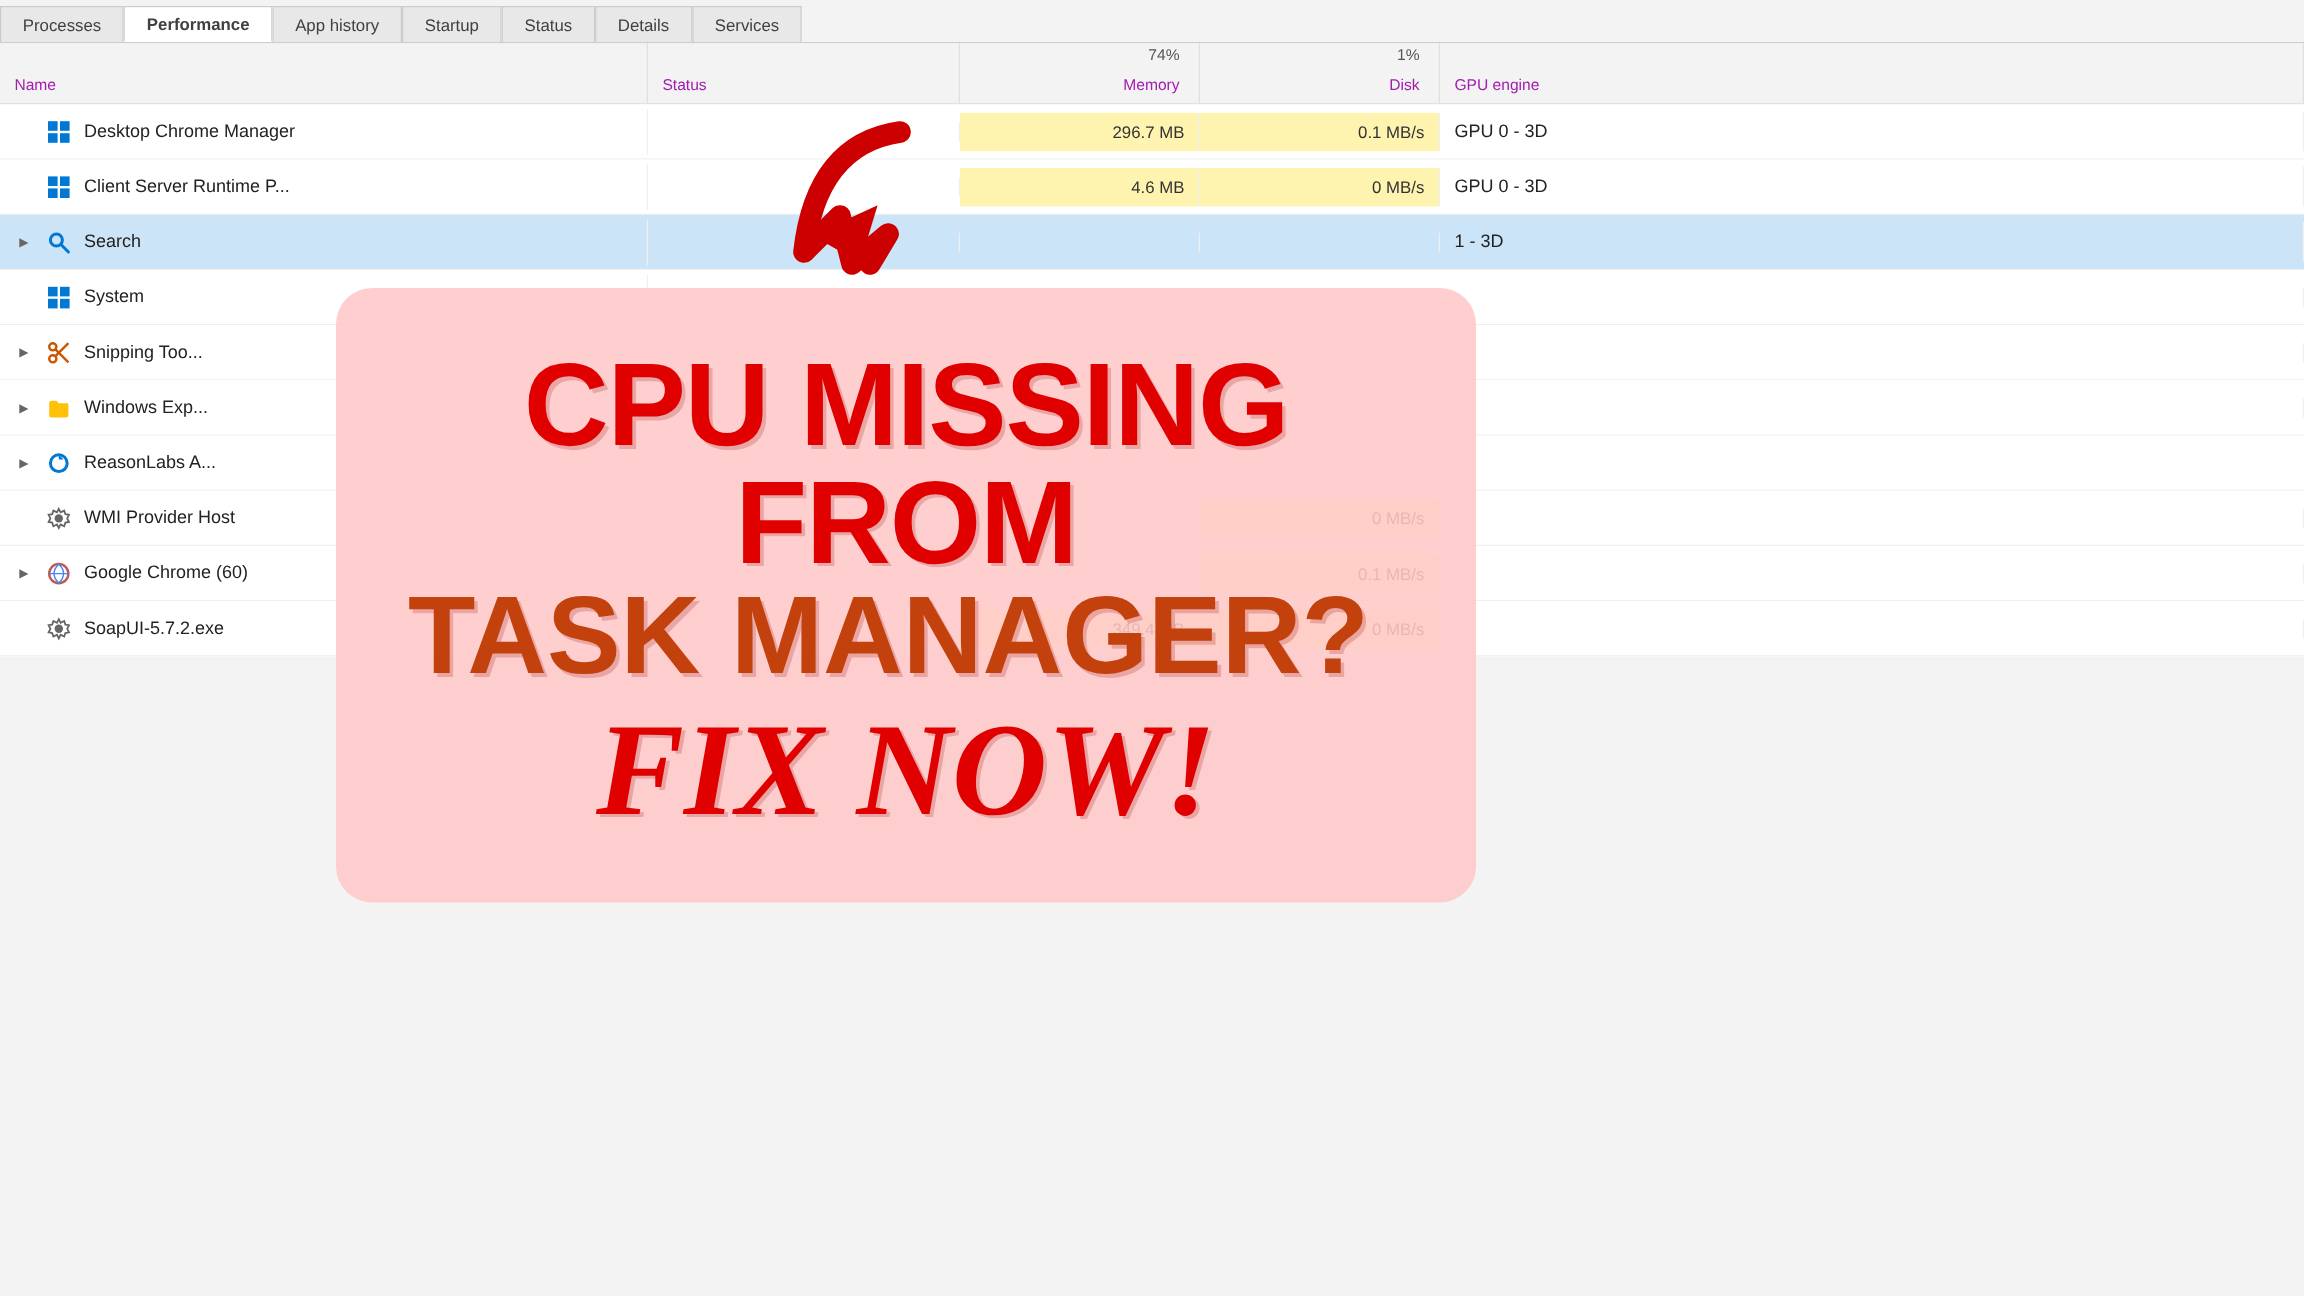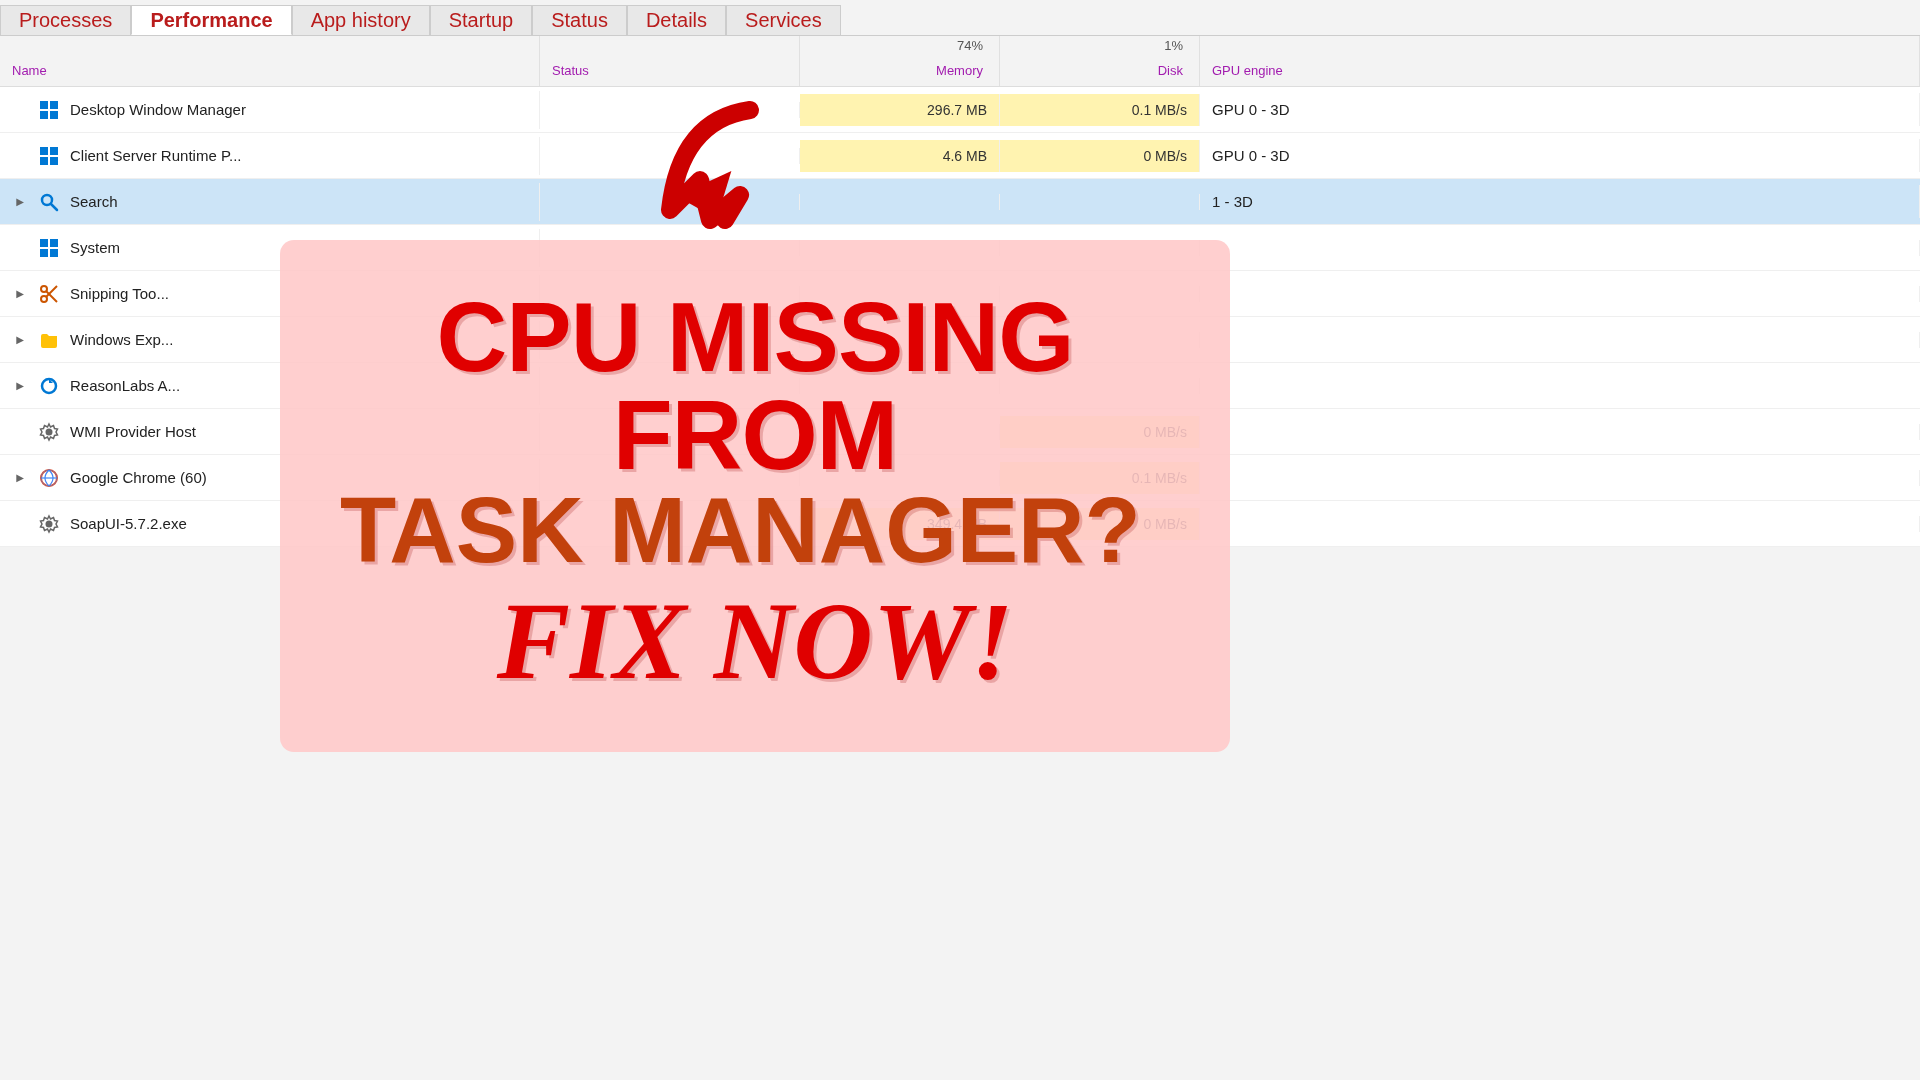--- a/index.html
+++ b/index.html
@@ -16,22 +16,22 @@
     .tab-bar {
       display: flex;
       background: #f3f3f3;
       border-bottom: 1px solid #ccc;
       padding: 0;
       height: 36px;
       align-items: flex-end;
     }
     .tab {
       padding: 6px 18px;
-      font-size: 20px;
-      color: #b91c1c;
+      font-size: 14px;
+      color: #404040;
       border: 1px solid #ccc;
       border-bottom: none;
       background: #e8e8e8;
       cursor: pointer;
       height: 30px;
       display: flex;
       align-items: center;
       text-align: right;
     }
     .tab.active {
@@ -144,21 +144,21 @@
       flex-shrink: 0;
     }
 
     
     .overlay-banner {
       position: absolute;
       left: 280px;
       top: 240px;
       width: 950px;
       background: rgba(255, 200, 200, 0.88);
-      border-radius: 14px;
+      border-radius: 30px;
       padding: 48px 60px 56px 60px;
       z-index: 100;
     }
 
     .banner-title {
       font-family: 'Arial Black', 'Impact', sans-serif;
       font-size: 98px;
       font-weight: 900;
       color: #e00000;
       text-transform: uppercase;
@@ -244,21 +244,21 @@
       <div class="process-cell">
         <span style="width: 16px; display: inline-block;"></span>
         <span class="proc-icon">
           <svg width="20" height="20" viewBox="0 0 20 20">
             <rect x="1" y="1" width="8" height="8" fill="#0078d4"></rect>
             <rect x="11" y="1" width="8" height="8" fill="#0078d4"></rect>
             <rect x="1" y="11" width="8" height="8" fill="#0078d4"></rect>
             <rect x="11" y="11" width="8" height="8" fill="#0078d4"></rect>
           </svg>
         </span>
-        <span>Desktop Window Manager</span>
+        <span>Desktop Chrome Manager</span>
       </div>
       <div class="process-cell"></div>
       <div class="process-cell value mem-highlight">296.7 MB</div>
       <div class="process-cell value disk-highlight">0.1 MB/s</div>
       <div class="process-cell">GPU 0 - 3D</div>
     </div>
     <div class="process-row">
       <div class="process-cell">
         <span style="width: 16px; display: inline-block;"></span>
         <span class="proc-icon">

